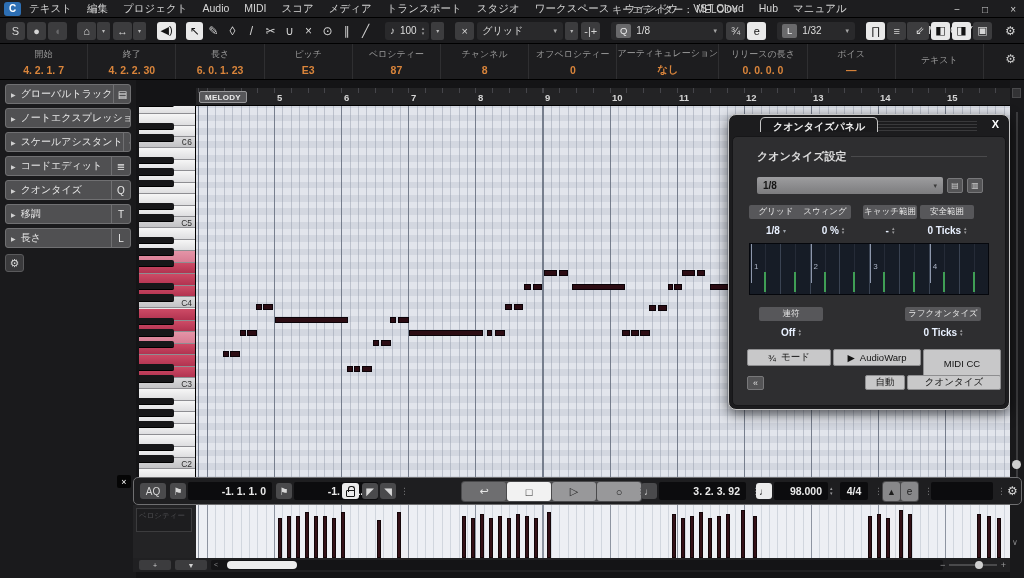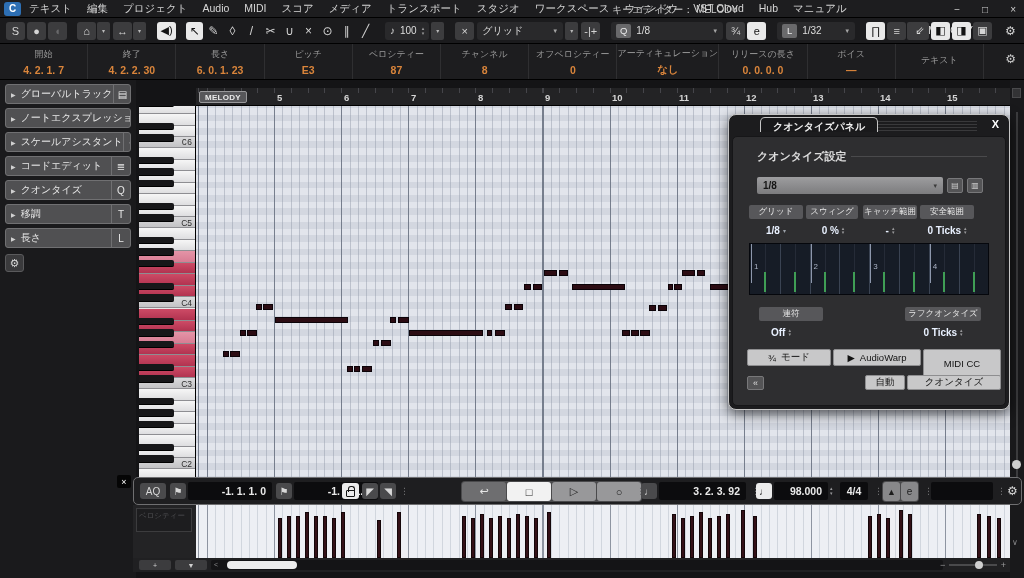--- a/index.html
+++ b/index.html
@@ -464,21 +464,21 @@
         <span class="fdrop">▾</span>
       </div>
       <div class="qpbtn" style="left:214px;">▤</div>
       <div class="qpbtn" style="left:234px;">▥</div>
       <div>
           <div class="qbtn" style="left: 16px; top: 68px; width: 54px;">グリッド</div>
           <div class="qval" style="left: 16px; top: 86px; width: 54px;">
             <span>1/8</span>
             <span class="fdrop">▾</span>
           </div>
-          <div class="qbtn" style="left: 73px; top: 68px; width: 52px;">スウィング</div>
+          <div class="qbtn" style="left: 66px; top: 68px; width: 52px;">スウィング</div>
           <div class="qval" style="left: 73px; top: 86px; width: 54px;">
             <span>0 %</span>
             <span class="stp">
               <span>▴</span>
               <span>▾</span>
             </span>
           </div>
           <div class="qbtn" style="left: 130px; top: 68px; width: 54px;">キャッチ範囲</div>
           <div class="qval" style="left: 130px; top: 86px; width: 54px;">
             <span>-</span>
@@ -530,21 +530,21 @@
           <div class="qgreen" style="left: 14px;"></div>
           <div class="qgreen" style="left: 43.8px;"></div>
           <div class="qgreen" style="left: 73.6px;"></div>
           <div class="qgreen" style="left: 103.4px;"></div>
           <div class="qgreen" style="left: 133.2px;"></div>
           <div class="qgreen" style="left: 163px;"></div>
           <div class="qgreen" style="left: 192.8px;"></div>
           <div class="qgreen" style="left: 222.6px;"></div>
         </div>
       <div class="qbtn" style="left:26px; top:170px; width:64px;">連符</div>
-      <div class="qval" style="left:16px; top:188px; width:64px;">
+      <div class="qval" style="left:26px; top:188px; width:64px;">
         <span>Off</span>
           <span class="stp">
             <span class="stp-up">▴</span>
             <span class="stp-down">▾</span>
           </span>
       </div>
       <div class="qbtn" style="left:172px; top:170px; width:76px;">ラフクオンタイズ</div>
       <div class="qval" style="left:172px; top:188px; width:76px;">
         <span>0 Ticks</span>
           <span class="stp">

